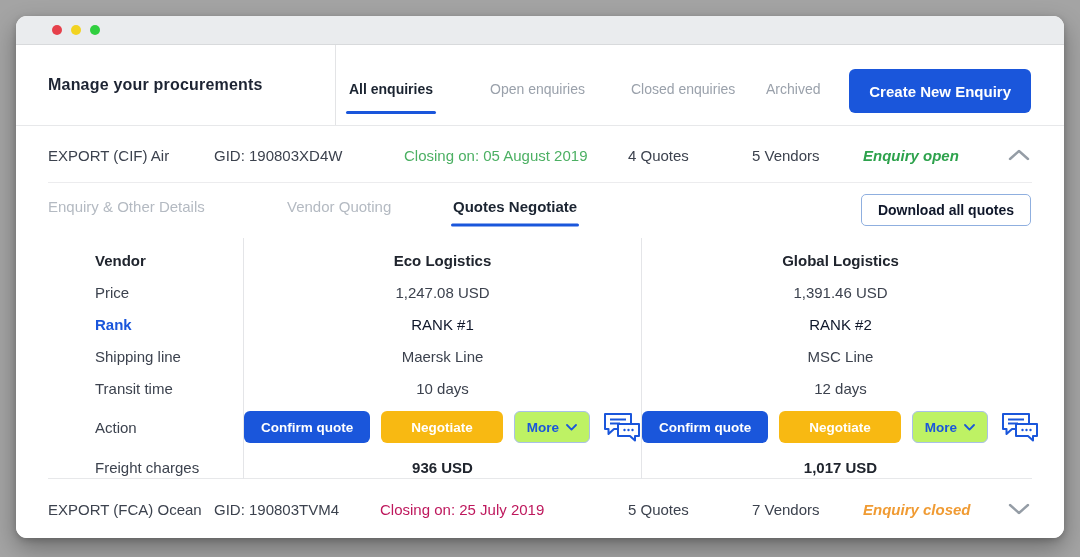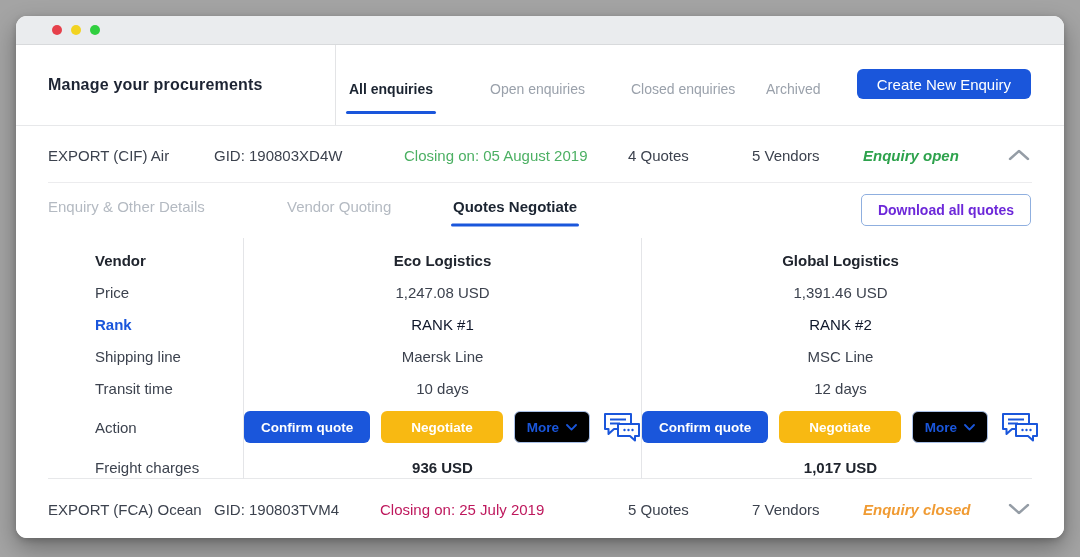--- a/index.html
+++ b/index.html
@@ -38,22 +38,22 @@
     position:absolute; top:0; height:100%; display:flex; align-items:center;
     font-size:14px; color:#9aa1ab; cursor:pointer; padding-top:8px;text-align:center;
   }
   .main-tab.active { color:#1b2431; font-weight:700; }
   .main-tab.active::after {
     content:""; position:absolute; left:-3px; right:-3px; bottom:11px;
     height:3px; background:#1a56db; border-radius:2px;
   }
   .tab-1 { left:333px; } .tab-2 { left:474px; } .tab-3 { left:615px; } .tab-4 { left:750px; }
   .create-btn {
-    position:absolute; right:33px; top:24px; height:30px; padding:0 20px;
-    background:#1a56db; color:#fff; font-size:15px; font-weight:400;
+    position:absolute; right:33px; top:24px; height:44px; padding:0 20px;
+    background:#1a56db; color:#fff; font-size:15px; font-weight:700;
     border:none; border-radius:6px; cursor:pointer; font-family:inherit;
   }
 
   
   .enquiry-row { position:relative; height:57px; background:#fff; }
   .enquiry-row .row-border {
     position:absolute; left:32px; right:32px; bottom:0; height:1px; background:#ececee;
   }
   .row-item { position:absolute; top:50%; transform:translateY(-50%); font-size:15px; color:#3c424e; white-space:nowrap; }
   .enq-type { left:32px; }
@@ -75,21 +75,21 @@
     font-size:15px; color:#b4bac2; cursor:pointer; white-space:nowrap;
   }
   .sub-tab.active { color:#1b2431; font-weight:700; }
   .sub-tab.active::after {
     content:""; position:absolute; left:-2px; right:-2px; top:26px;
     height:3px; background:#1a56db; border-radius:2px;
   }
   .st-1 { left:32px; } .st-2 { left:271px; } .st-3 { left:437px; }
   .download-btn {
     position:absolute; right:33px; top:11px; height:32px; padding:0 16px;
-    background:#fff; border:1px solid #8fafdf; color:#6d28d9;
+    background:#fff; border:1px solid #8fafdf; color:#0f172a;
     font-size:14px; font-weight:700; border-radius:5px; cursor:pointer; font-family:inherit;
   }
 
   
   .cmp-table {
     height:241px; margin:0 32px; border-bottom:1px solid #e7e8ea;
     display:grid; grid-template-columns:195px 398px 1fr;
   }
   .col { display:flex; flex-direction:column; padding-top:6px; }
   .col-labels { padding-left:47px; }
@@ -100,21 +100,21 @@
   .lbl-strong { font-weight:700; color:#20252e; }
   .lbl-rank { font-weight:700; color:#1a56db; }
   .v-name { font-weight:700; color:#20252e; }
   .v-rank { font-weight:400; color:#0f172a; }
   .v-freight { font-weight:700; color:#20252e; }
   .action-row { display:flex; align-items:center; gap:11px; }
   .btn { height:32px; border-radius:6px; font-size:13.5px; font-weight:700; cursor:pointer; font-family:inherit; }
   .btn-confirm { padding:0 17px; background:#1a56db; color:#fff; border:none; }
   .btn-negotiate { padding:0 30px; background:#f8b912; color:#fff; border:none; }
   .btn-more {
-    padding:0 12px; background:#000000; border:1px solid #a9c0e8; color:#1a56db;
+    padding:0 12px; background:#bef264; border:1px solid #a9c0e8; color:#1a56db;
     display:inline-flex; align-items:center; gap:7px;
   }
   .chat-btn { background:none; border:none; cursor:pointer; line-height:0; padding:0; margin-left:2px; }
 </style>
 </head>
 <body>
 
 <div class="window">
 
   <div class="titlebar">

